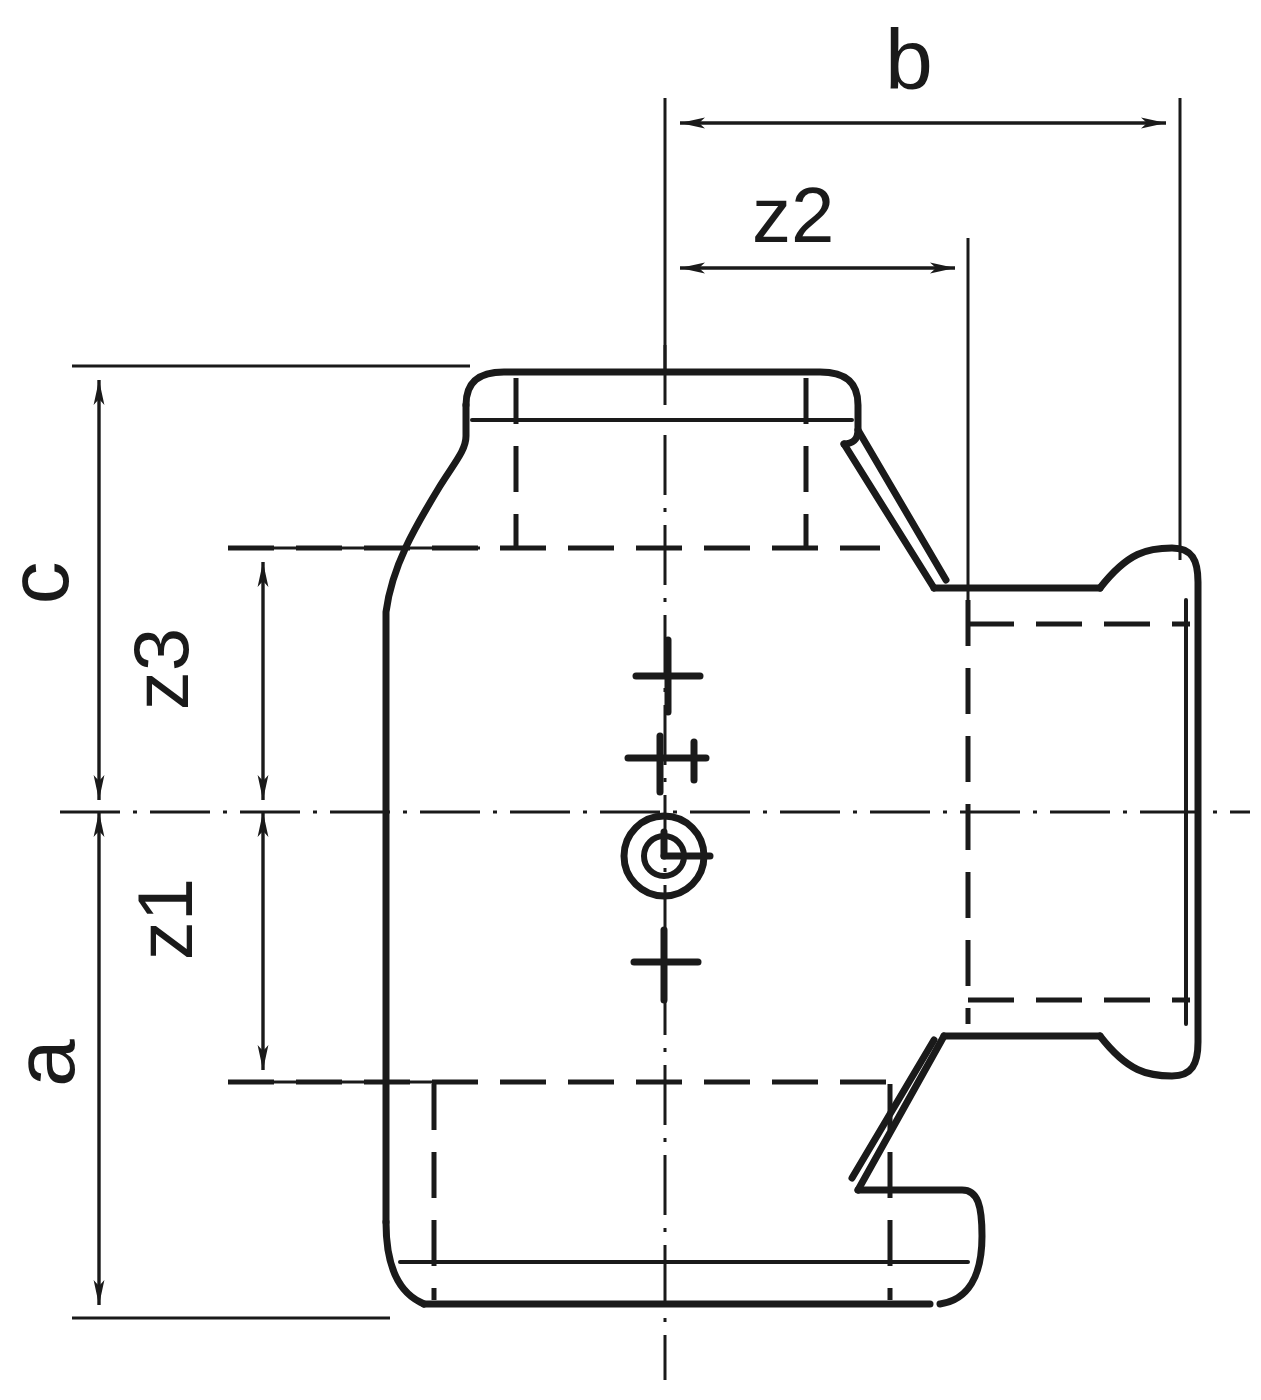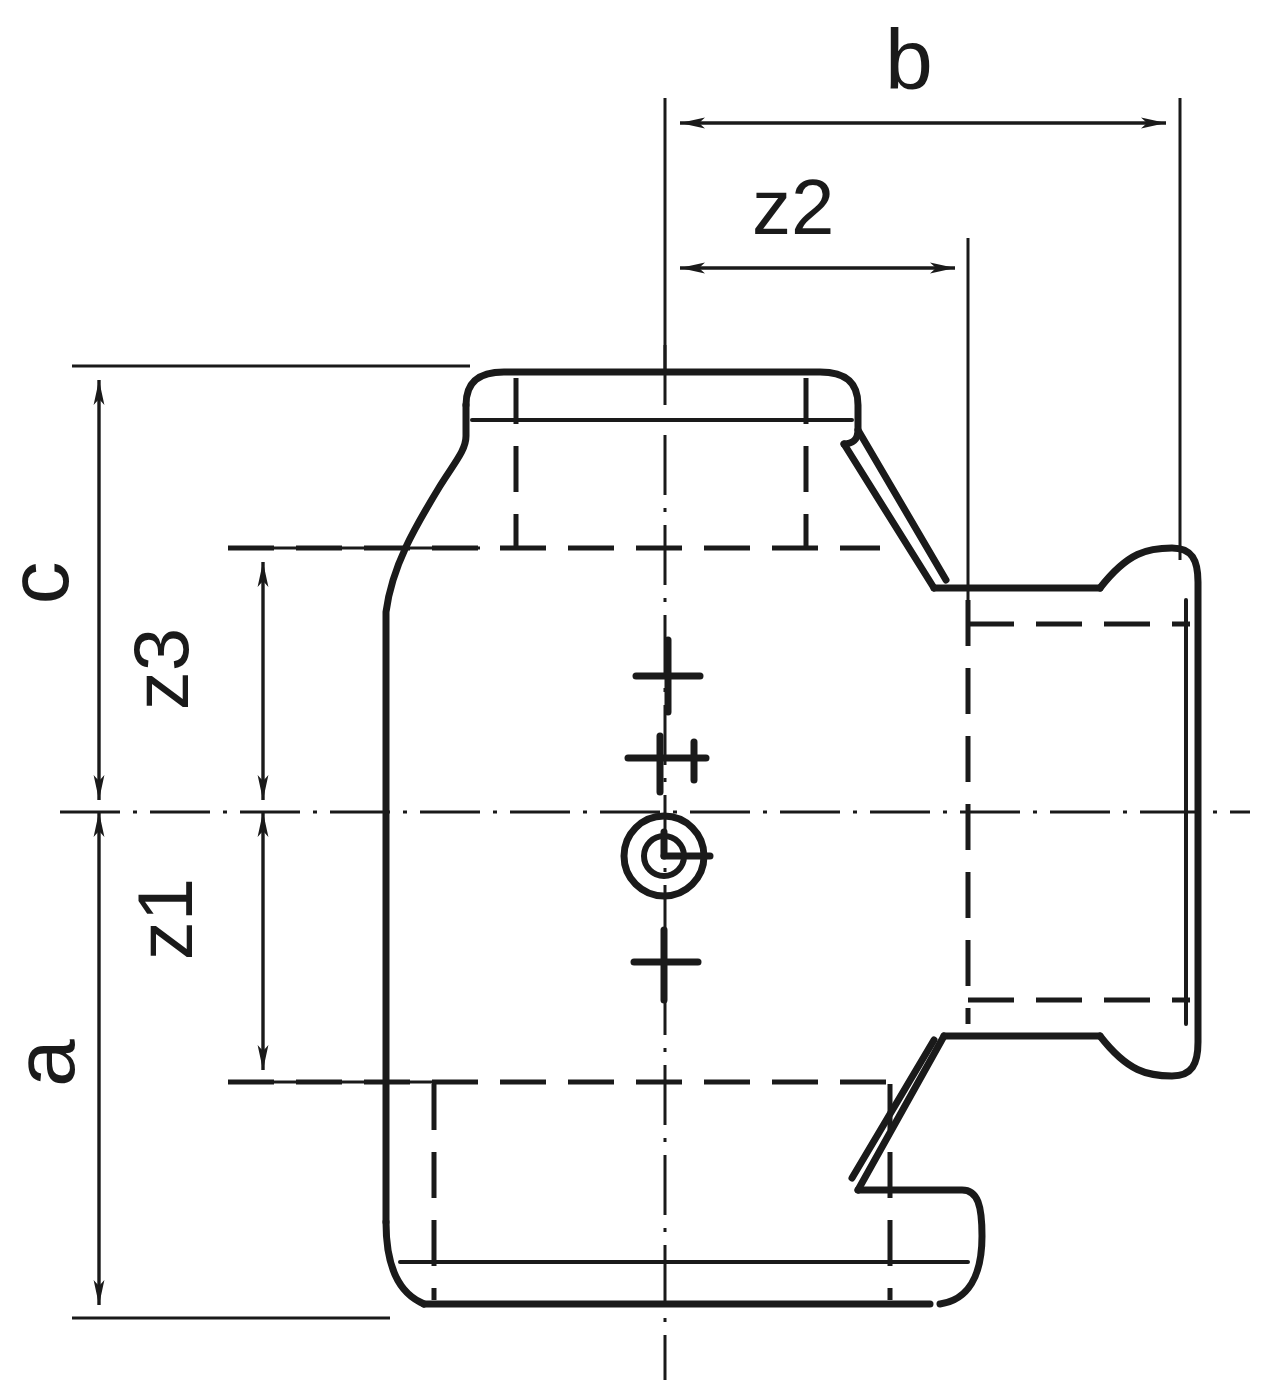--- a/index.html
+++ b/index.html
@@ -151,21 +151,21 @@
       <path d="M 664,856 L 664,832"></path>
       <circle cx="664" cy="856" r="20" stroke-width="6"></circle>
 
       <path d="M 664,930 L 664,1000"></path>
       <path d="M 634,962 L 698,962"></path>
     </g>
   </svg>
 
   <div class="dim-label" style="left:885px; top:16px; font-size:86px;">b</div>
 
-  <div class="dim-label" style="left:752px; top:168px; font-size:78px;">z2</div>
+  <div class="dim-label" style="left:752px; top:176px; font-size:78px;">z2</div>
 
   <div class="dim-label rot" style="left:16px; top:540px; font-size:86px; transform: rotate(-90deg);">c</div>
 
   <div class="dim-label rot" style="left:20px; top:1020px; font-size:86px; transform: rotate(-90deg);">a</div>
 
   <div class="dim-label rot" style="left:120px; top:630px; font-size:78px; transform: rotate(-90deg);">z3</div>
 
   <div class="dim-label rot" style="left:124px; top:880px; font-size:78px; transform: rotate(-90deg);">z1</div>
 
 </div>

